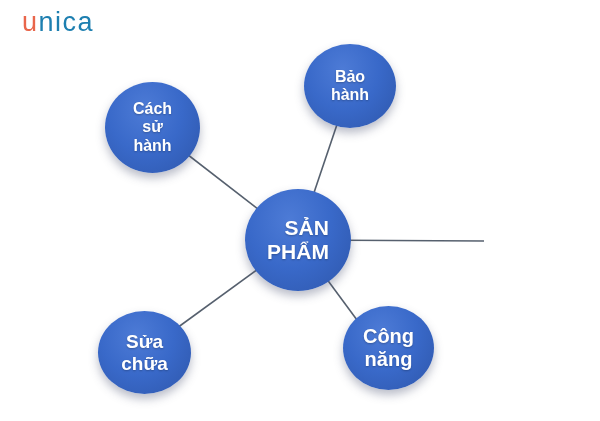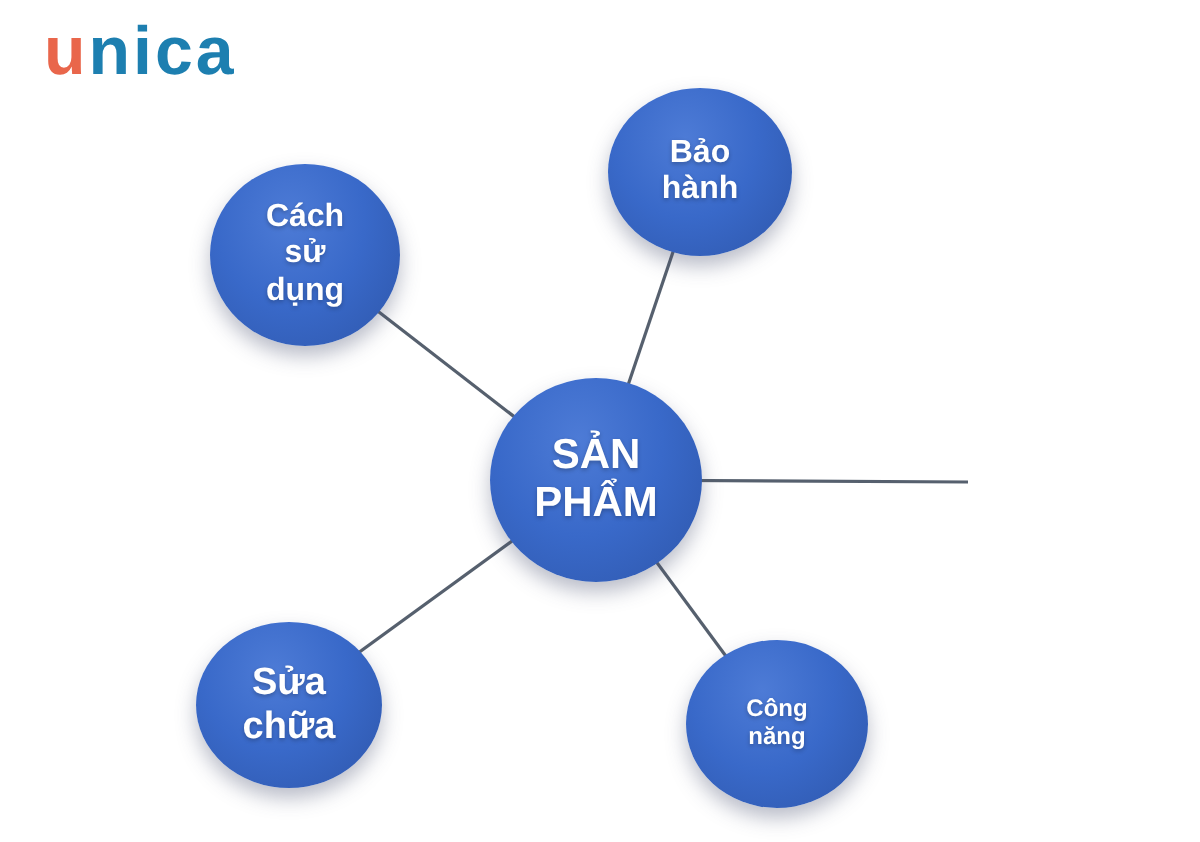--- a/index.html
+++ b/index.html
@@ -12,22 +12,22 @@
     position: relative;
     width: 600px;
     height: 421px;
     background: #ffffff;
     overflow: hidden;
   }
   .logo {
     position: absolute;
     left: 22px;
     top: 8px;
-    font-size: 34px;
-    font-weight: bold;
+    font-size: 27px;
+    font-weight: normal;
     letter-spacing: 1.5px;
     line-height: 1.1;
     user-select: none;
   }
   .logo .accent { color: #E9664B; }
   .logo .rest   { color: #1D7FB0; }
   .lines {
     position: absolute;
     left: 0; top: 0;
     width: 600px;
@@ -45,26 +45,26 @@
     justify-content: center;
     text-align: center;
     color: #ffffff;
     font-weight: bold;
   }
   .node .label {
     white-space: pre-line;
     line-height: 1.15;
     text-shadow: 0 1px 2px rgba(0,0,0,0.25);
   }
-  .node--center   { left: 245px; top: 189px; width: 106px; height: 102px; font-size: 21px; }
+  .node--center   { left: 245px; top: 189px; width: 106px; height: 102px; font-size: 21px; text-align: right; }
   .node--baohanh  { left: 304px; top:  44px; width:  92px; height:  84px; font-size: 16px; justify-content: center; }
   .node--cachsd   { left: 105px; top:  82px; width:  95px; height:  91px; font-size: 16px; }
   .node--doithu   { left: 438px; top: 199px; width:  93px; height:  83px; font-size: 16px; }
   .node--suachua  { left:  98px; top: 311px; width:  93px; height:  83px; font-size: 19px; }
-  .node--congnang { left: 343px; top: 320px; width:  91px; height:  84px; font-size: 12px; }
+  .node--congnang { left: 343px; top: 306px; width:  91px; height:  84px; font-size: 20px; }
 </style>
 </head>
 <body>
 
 <div class="canvas">
 
   <div class="logo">
     <span class="accent">u</span><span class="rest">nica</span>
   </div>
 
@@ -82,21 +82,21 @@
   </div>
 
   <div class="node node--baohanh">
     <span class="label">Bảo
 hành</span>
   </div>
 
   <div class="node node--cachsd">
     <span class="label">Cách
 sử
-dụng</span>
+hành</span>
   </div>
 
 
   <div class="node node--suachua">
     <span class="label">Sửa
 chữa</span>
   </div>
 
   <div class="node node--congnang">
     <span class="label">Công

